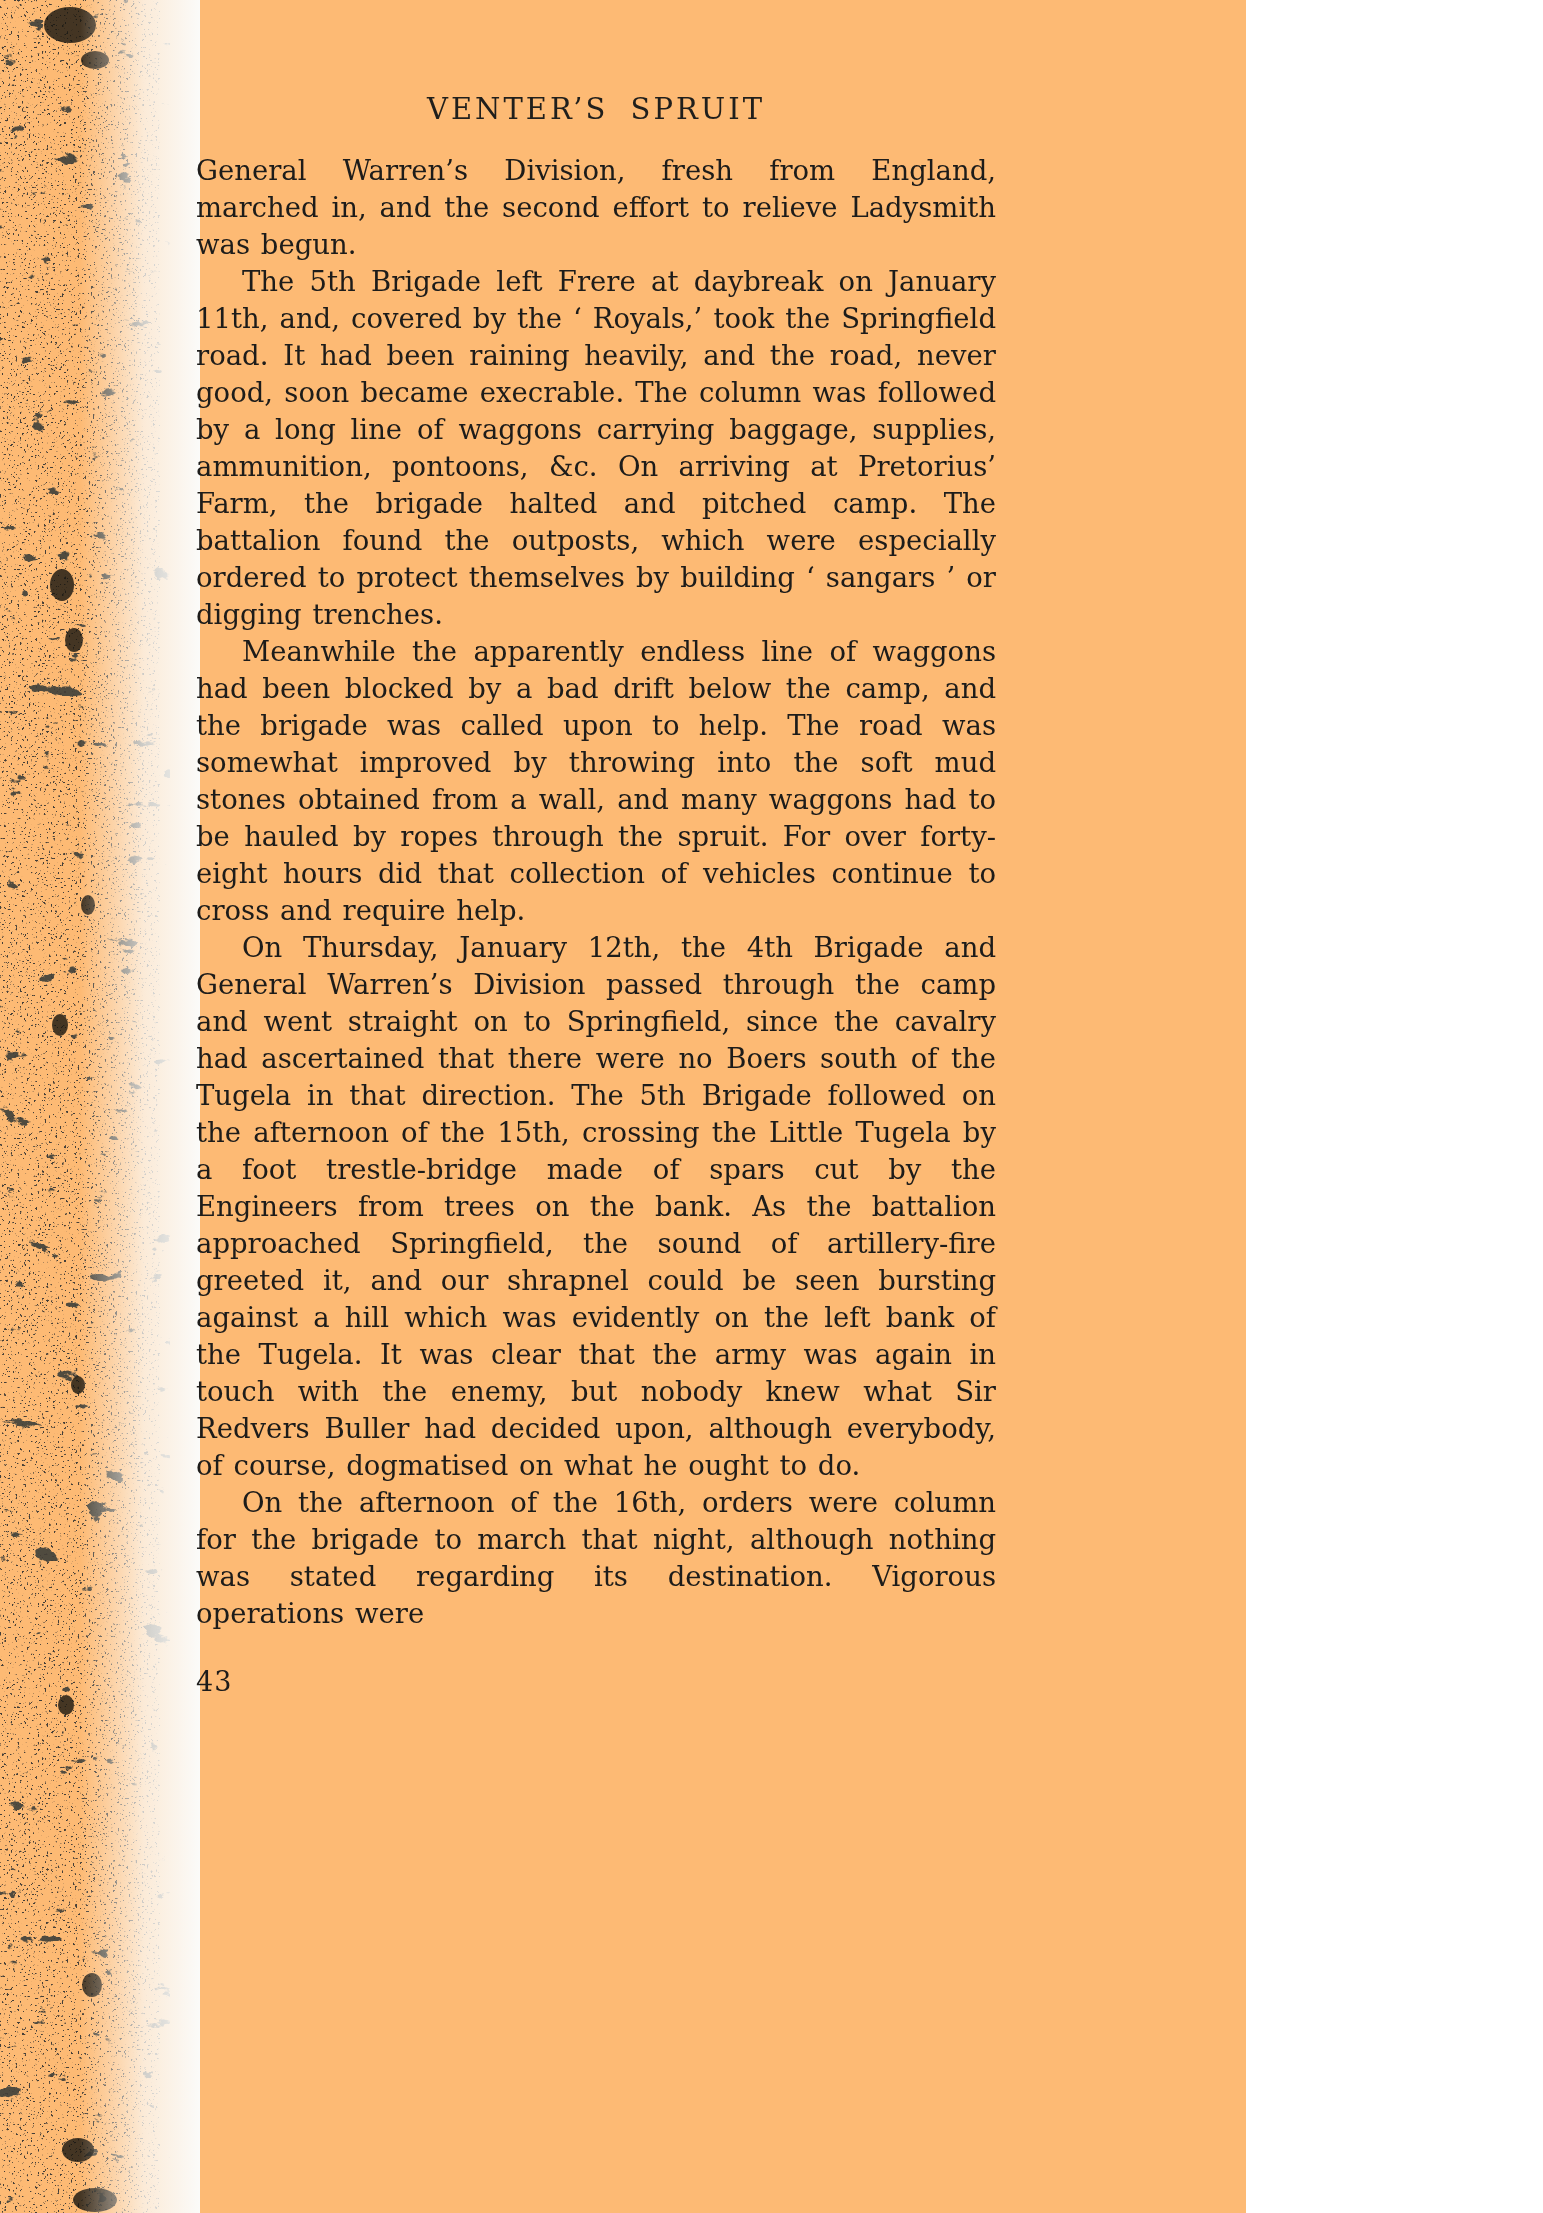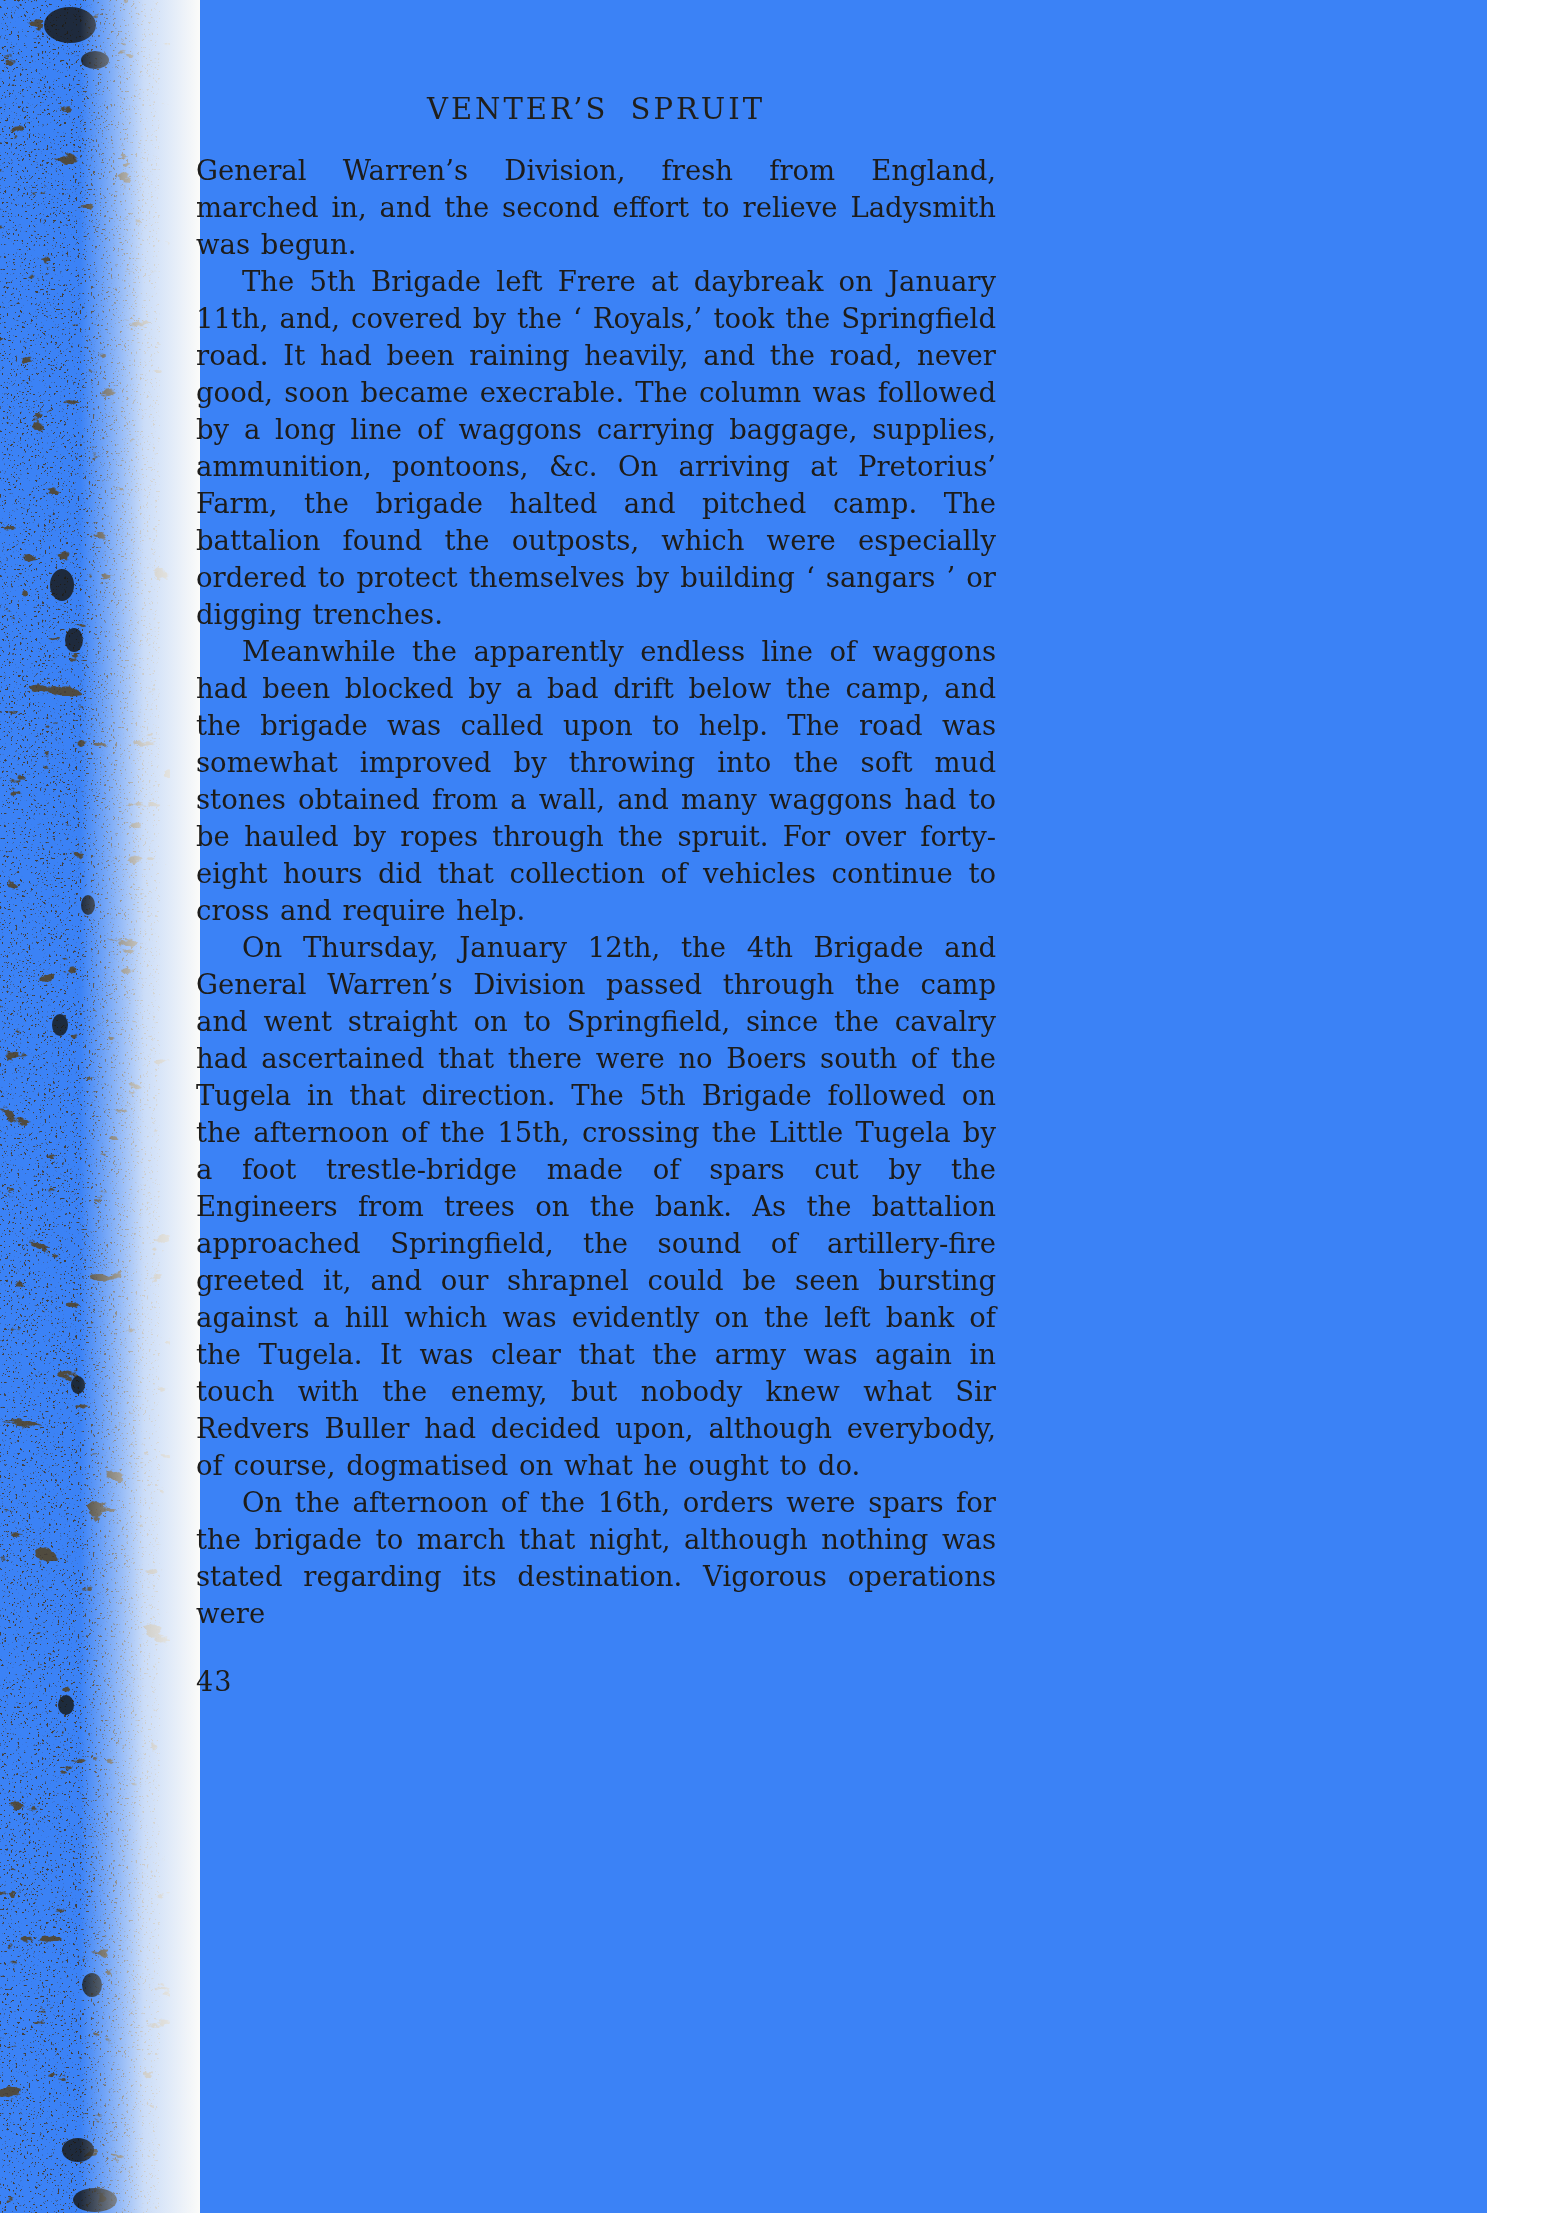--- a/index.html
+++ b/index.html
@@ -2,23 +2,23 @@
 <html><head>
 <meta charset="utf-8">
 <style>
   html, body {
     margin: 0;
     padding: 0;
     background: #ffffff;
   }
   .page {
     position: relative;
-    width: 1487px;
+    width: 1246px;
     height: 2213px;
-    background: #3b82f6;
+    background: #fdba74;
     overflow: hidden;
     font-family: "DejaVu Serif", "Liberation Serif", serif;
     color: #1d1c1a;
   }
   .noise-band {
     position: absolute;
     left: 0;
     top: 0;
     pointer-events: none;
   }
@@ -112,18 +112,18 @@
     <h1 class="title">VENTER’S SPRUIT</h1>
 
     <p class="para no-indent">General Warren’s Division, fresh from England, marched in, and the second effort to relieve Ladysmith was begun.</p>
 
     <p class="para">The 5th Brigade left Frere at daybreak on January 11th, and, covered by the ‘ Royals,’ took the Springfield road. It had been raining heavily, and the road, never good, soon became execrable. The column was followed by a long line of waggons carrying baggage, supplies, ammunition, pontoons, &amp;c. On arriving at Pretorius’ Farm, the brigade halted and pitched camp. The battalion found the outposts, which were especially ordered to protect themselves by building ‘ sangars ’ or digging trenches.</p>
 
     <p class="para">Meanwhile the apparently endless line of waggons had been blocked by a bad drift below the camp, and the brigade was called upon to help. The road was somewhat improved by throwing into the soft mud stones obtained from a wall, and many waggons had to be hauled by ropes through the spruit. For over forty-eight hours did that collection of vehicles continue to cross and require help.</p>
 
     <p class="para">On Thursday, January 12th, the 4th Brigade and General Warren’s Division passed through the camp and went straight on to Springfield, since the cavalry had ascertained that there were no Boers south of the Tugela in that direction. The 5th Brigade followed on the afternoon of the 15th, crossing the Little Tugela by a foot trestle-bridge made of spars cut by the Engineers from trees on the bank. As the battalion approached Springfield, the sound of artillery-fire greeted it, and our shrapnel could be seen bursting against a hill which was evidently on the left bank of the Tugela. It was clear that the army was again in touch with the enemy, but nobody knew what Sir Redvers Buller had decided upon, although everybody, of course, dogmatised on what he ought to do.</p>
 
-    <p class="para">On the afternoon of the 16th, orders were spars for the brigade to march that night, although nothing was stated regarding its destination. Vigorous operations were</p>
+    <p class="para">On the afternoon of the 16th, orders were column for the brigade to march that night, although nothing was stated regarding its destination. Vigorous operations were</p>
 
     <p class="page-number">43</p>
   </div>
 
 </div>
 
 </body></html>

